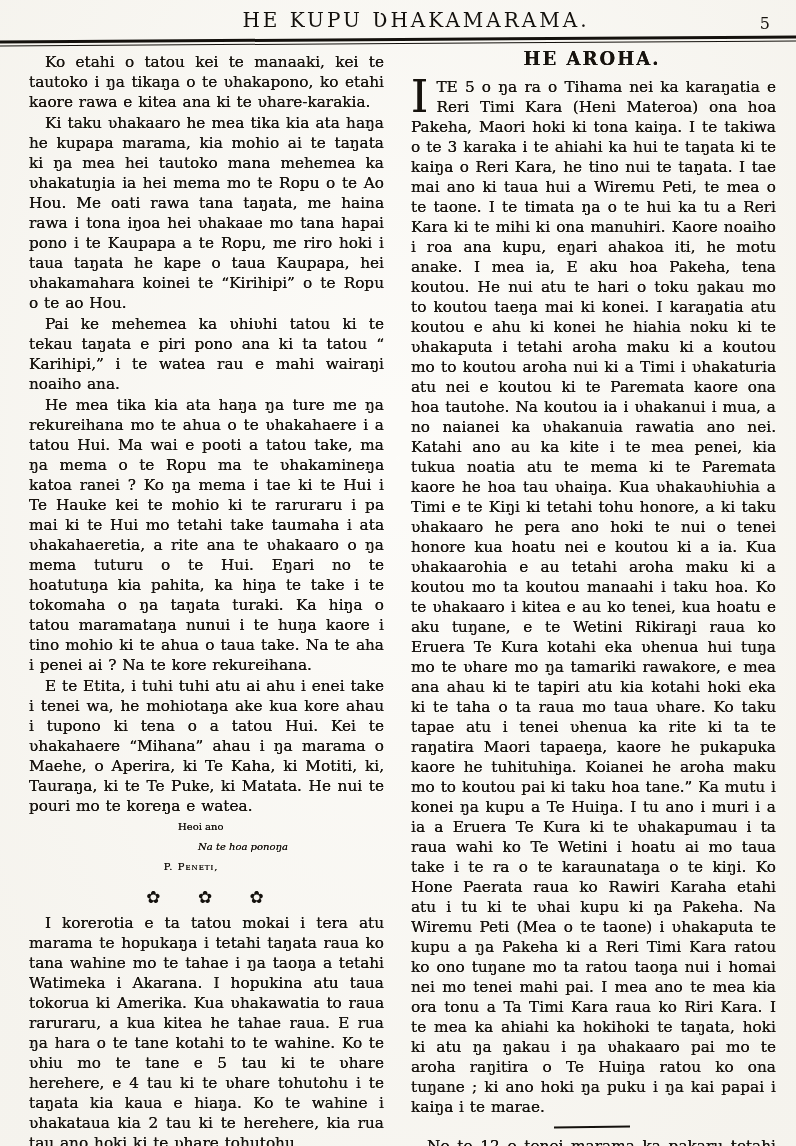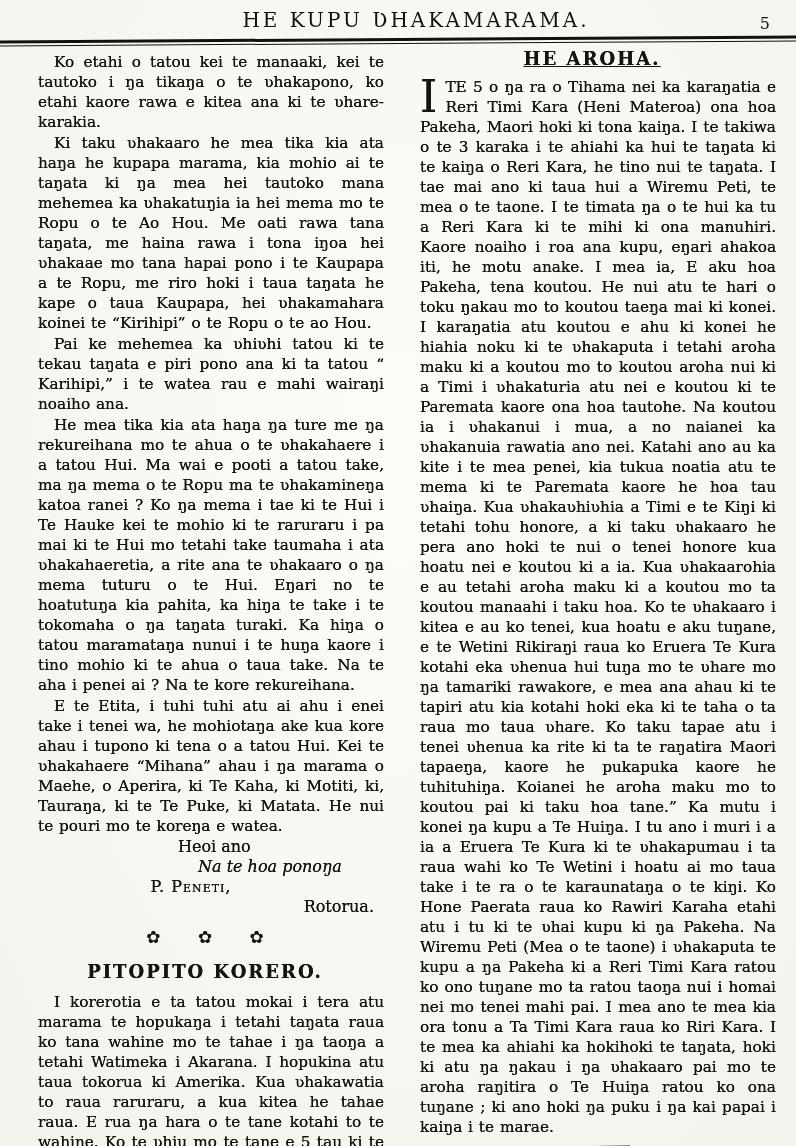--- a/index.html
+++ b/index.html
@@ -32,30 +32,30 @@
     transform:rotate(-0.35deg);
   }
   .head-rule .thick{ height:3px; background:#14110d; }
   .head-rule .thin{ height:1px; background:#14110d; margin-top:2px; }
 
   .col{ position:absolute; top:52px; }
   .col-left{ left:26px; width:358px; }
   .col-right{ left:408px; width:368px; top:48px; }
 
   p.body-text{
-    margin:0 0 1px 12px;
+    margin:0 0 1px 3px;
     text-indent:16px;
     text-align:justify;
     font-size:15.3px;
     line-height:20px;
     text-shadow:0 0 0.45px currentColor;
     word-spacing:1px;
   }
   .sig-line{
-    font-size:16px; line-height:20px;
+    font-size:10px; line-height:20px;
     text-shadow:0 0 0.4px currentColor;
   }
   .sig-heoi{ padding-left:152px; }
   .sig-na{ padding-left:172px;font-style:italic; }
   .sig-name{ text-align:center; padding-right:28px; font-variant:small-caps; letter-spacing:1px; }
   .sig-place{ text-align:right; padding-right:10px; }
 
   .ornament-row{
     text-align:center;
     margin:10px 0 6px 0;
@@ -65,21 +65,21 @@
   .ornament-row span{ margin:0 16px; }
 
   .section-heading{
     text-align:center;
     font-weight:bold;
     font-size:18px;
     letter-spacing:2px;
     margin:14px 0 10px 0;
     text-shadow:0 0 0.5px currentColor;
   }
-  .col-right .section-heading{ margin:0 0 8px 0;text-decoration:underline; }
+  .col-right .section-heading{ margin:0 0 8px 0; }
 
   .drop-cap{
     float:left;
     font-size:44px;
     line-height:36px;
     padding:2px 8px 0 0;
     text-shadow:0 0 0.5px currentColor;
   }
   .short-divider{
     width:76px; height:0;
@@ -104,30 +104,28 @@
     <p class="body-text">Ko etahi o tatou kei te manaaki, kei te tautoko i ŋa tikaŋa o te ʋhakapono, ko etahi kaore rawa e kitea ana ki te ʋhare-karakia.</p>
     <p class="body-text">Ki taku ʋhakaaro he mea tika kia ata haŋa he kupapa marama, kia mohio ai te taŋata ki ŋa mea hei tautoko mana mehemea ka ʋhakatuŋia ia hei mema mo te Ropu o te Ao Hou.  Me oati rawa tana taŋata, me haina rawa i tona iŋoa hei ʋhakaae mo tana hapai pono i te Kaupapa a te Ropu, me riro hoki i taua taŋata he kape o taua Kaupapa, hei ʋhakamahara koinei te “Kirihipi” o te Ropu o te ao Hou.</p>
     <p class="body-text">Pai ke mehemea ka ʋhiʋhi tatou ki te tekau taŋata e piri pono ana ki ta tatou “ Karihipi,” i te watea rau e mahi wairaŋi noaiho ana.</p>
     <p class="body-text">He mea tika kia ata haŋa ŋa ture me ŋa rekureihana mo te ahua o te ʋhakahaere i a tatou Hui.  Ma wai e pooti a tatou take, ma ŋa mema o te Ropu ma te ʋhakamineŋa katoa ranei ?  Ko ŋa mema i tae ki te Hui i Te Hauke kei te mohio ki te raruraru i pa mai ki te Hui mo tetahi take taumaha i ata ʋhakahaeretia, a rite ana te ʋhakaaro o ŋa mema tuturu o te Hui.  Eŋari no te hoatutuŋa kia pahita, ka hiŋa te take i te tokomaha o ŋa taŋata turaki.  Ka hiŋa o tatou maramataŋa nunui i te huŋa kaore i tino mohio ki te ahua o taua take.  Na te aha i penei ai ?  Na te kore rekureihana.</p>
     <p class="body-text">E te Etita, i tuhi tuhi atu ai ahu i enei take i tenei wa, he mohiotaŋa ake kua kore ahau i tupono ki tena o a tatou Hui.  Kei te ʋhakahaere “Mihana” ahau i ŋa marama o Maehe, o Aperira, ki Te Kaha, ki Motiti, ki, Tauraŋa, ki te Te Puke, ki Matata.  He nui te pouri mo te koreŋa e watea.</p>
 
     <div class="signature">
       <div class="sig-line sig-heoi">Heoi ano</div>
       <div class="sig-line sig-na">Na te hoa ponoŋa</div>
       <div class="sig-line sig-name">P. Peneti,</div>
-      <div class="sig-line sig-place">Rotorua.</div>
     </div>
 
     <div class="ornament-row">
       <span>✿</span>
       <span>✿</span>
       <span>✿</span>
     </div>
 
-    <div class="section-heading">PITOPITO KORERO.</div>
 
     <p class="body-text">I korerotia e ta tatou mokai i tera atu marama te hopukaŋa i tetahi taŋata raua ko tana wahine mo te tahae i ŋa taoŋa a tetahi Watimeka i Akarana.  I hopukina atu taua tokorua ki Amerika.  Kua ʋhakawatia to raua raruraru, a kua kitea he tahae raua.  E rua ŋa hara o te tane kotahi to te wahine.  Ko te ʋhiu mo te tane e 5 tau ki te ʋhare herehere, e 4 tau ki te ʋhare tohutohu i te taŋata kia kaua e hiaŋa.  Ko te wahine i ʋhakataua kia 2 tau ki te herehere, kia rua tau ano hoki ki te ʋhare tohutohu.</p>
   </div>
 
   <div class="col col-right">
     <div class="section-heading">HE AROHA.</div>
 
     <p class="body-text" style="text-indent:0;">
       <span class="drop-cap">I</span><span>TE 5 o ŋa ra o Tihama nei ka karaŋatia e Reri Timi Kara (Heni Materoa) ona hoa Pakeha, Maori hoki ki tona kaiŋa. I te takiwa o te 3 karaka i te ahiahi ka hui te taŋata ki te kaiŋa o Reri Kara, he tino nui te taŋata.  I tae mai ano ki taua hui a Wiremu Peti, te mea o te taone. I te timata ŋa o te hui ka tu a Reri Kara ki te mihi ki ona manuhiri.  Kaore noaiho i roa ana kupu, eŋari ahakoa iti, he motu anake.  I mea ia, E aku hoa Pakeha, tena koutou. He nui atu te hari o toku ŋakau mo to koutou taeŋa mai ki konei.  I karaŋatia atu koutou e ahu ki konei he hiahia noku ki te ʋhakaputa i tetahi aroha maku ki a koutou mo to koutou aroha nui ki a Timi i ʋhakaturia atu nei e koutou ki te Paremata kaore ona hoa tautohe.  Na koutou ia i ʋhakanui i mua, a no naianei ka ʋhakanuia rawatia ano nei.  Katahi ano au ka kite i te mea penei, kia tukua noatia atu te mema ki te Paremata kaore he hoa tau ʋhaiŋa.   Kua ʋhakaʋhiʋhia a Timi e te Kiŋi ki tetahi tohu honore, a ki taku ʋhakaaro he pera ano hoki te nui o tenei honore kua hoatu nei e koutou ki a ia.  Kua ʋhakaarohia e au tetahi aroha maku ki a koutou mo ta koutou manaahi i taku hoa.  Ko te ʋhakaaro i kitea e au ko tenei, kua hoatu e aku tuŋane, e te Wetini Rikiraŋi raua ko Eruera Te Kura kotahi eka ʋhenua hui tuŋa mo te ʋhare mo ŋa tamariki rawakore, e mea ana ahau ki te tapiri atu kia kotahi hoki eka ki te taha o ta raua mo taua ʋhare.  Ko taku tapae atu i tenei ʋhenua ka rite ki ta te raŋatira Maori tapaeŋa, kaore he pukapuka kaore he tuhituhiŋa.   Koianei he aroha maku mo to koutou pai ki taku hoa tane.”  Ka mutu i konei ŋa kupu a Te Huiŋa. I tu ano i muri i a ia a Eruera Te Kura ki te ʋhakapumau i ta raua wahi ko Te Wetini i hoatu ai mo taua take i te ra o te karaunataŋa o te kiŋi.  Ko Hone Paerata raua ko Rawiri Karaha etahi atu i tu ki te ʋhai kupu ki ŋa Pakeha.  Na Wiremu Peti (Mea o te taone) i ʋhakaputa te kupu a ŋa Pakeha ki a Reri Timi Kara ratou ko ono tuŋane mo ta ratou taoŋa nui i homai nei mo tenei mahi pai.  I mea ano te mea kia ora tonu a Ta Timi Kara raua ko Riri Kara.  I te mea ka ahiahi ka hokihoki te taŋata, hoki ki atu ŋa ŋakau i ŋa ʋhakaaro pai mo te aroha raŋitira o Te Huiŋa ratou ko ona tuŋane ; ki ano hoki ŋa puku i ŋa kai papai i kaiŋa i te marae.</span>
     </p>

